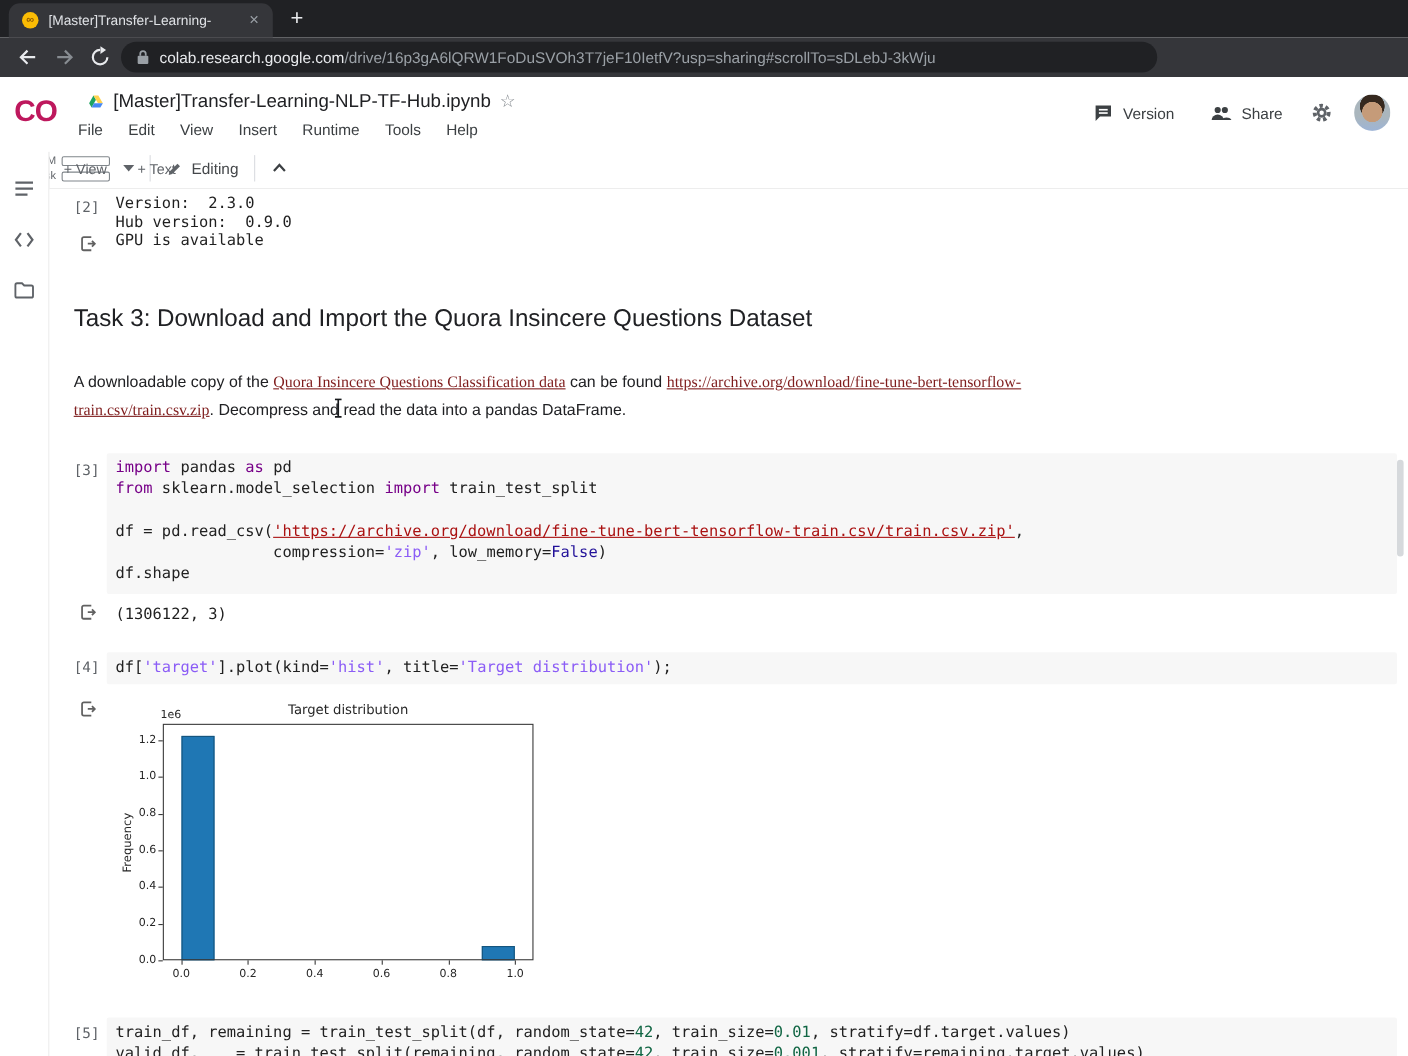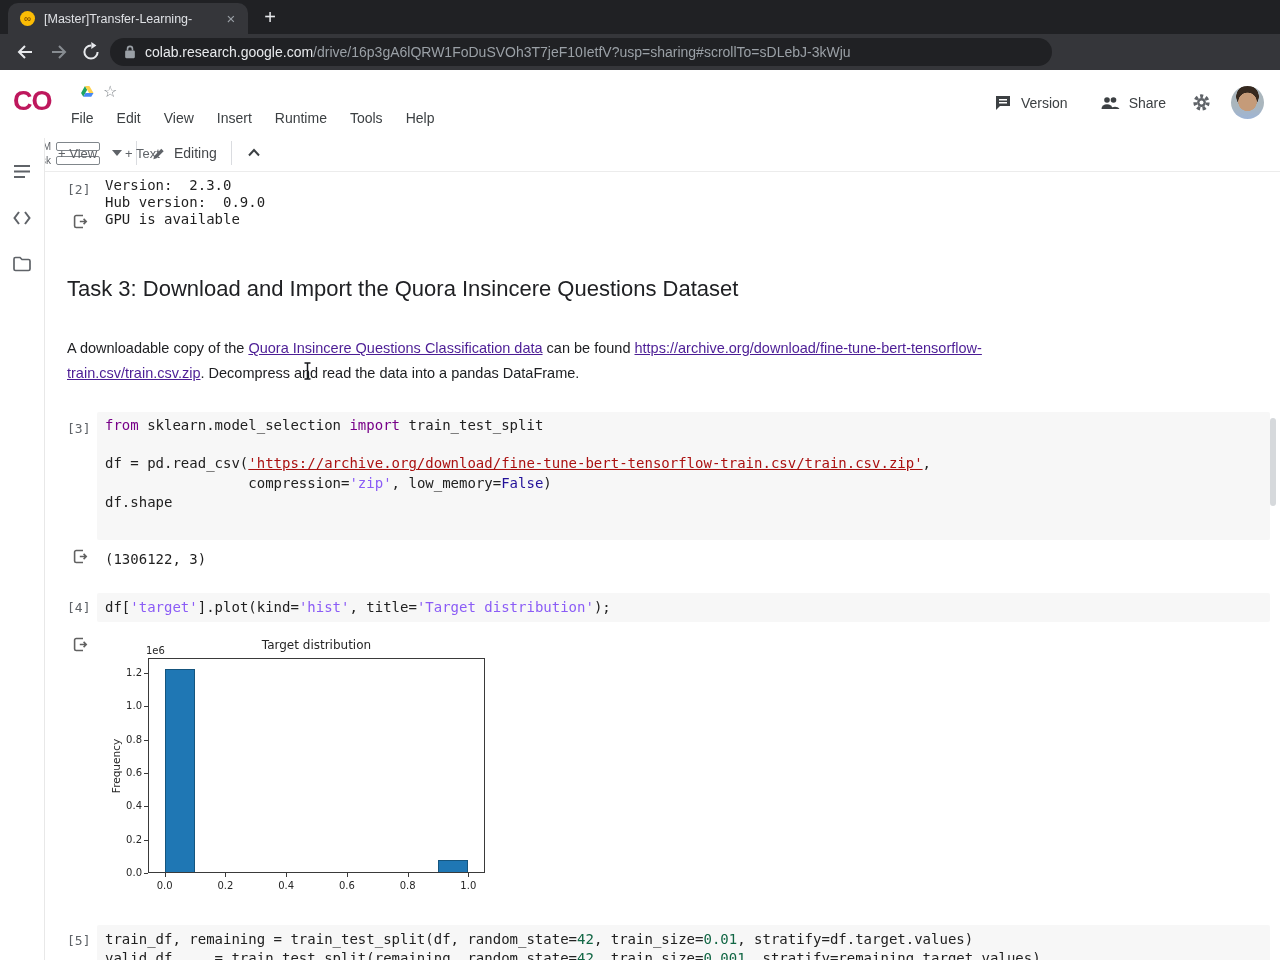--- a/index.html
+++ b/index.html
@@ -77,21 +77,21 @@
   .out-text { font-family:"DejaVu Sans Mono", monospace; font-size:14px; color:#1f1f1f;
               line-height:17.2px; white-space:pre; }
   .code-bg { background:#f7f7f7; border-radius:2px; }
   .code-block { font-family:"DejaVu Sans Mono", monospace; font-size:14px; line-height:19.2px; }
   .code-line { white-space:pre; height:19.2px; }
   .tk-p { color:#212121; } .tk-k { color:#770088; } .tk-s { color:#8b5cf6; }
   .tk-u { color:#aa1111; text-decoration:underline; } .tk-n { color:#116644; }
   .tk-a { color:#221199; }
   #md-heading { font-size:22px; color:#202124; font-weight:400; }
   #md-para { font-size:14.5px; line-height:25px; color:#202124; width:955px; }
-  #md-para .plink { color:#4c1d95; text-decoration:underline; }
+  #md-para .plink { color:#7f1d1d; text-decoration:underline;font-family:Liberation Serif, serif; }
   #scroll-thumb { left:1225px; top:246px; width:6px; height:88px; background:#d6d9dc; border-radius:3px; }
 
   
   #chart { left:65px; top:466px; width:395px; height:260px;
            font-family:"DejaVu Sans", sans-serif; color:#262626; }
   .plot-box { position:absolute; border:1px solid #3a3a3a; background:transparent; }
   .chart-title { position:absolute; text-align:center; font-size:12px; color:#262626; }
   .tickmark { position:absolute; background:#3a3a3a; }
   .ticklabel { position:absolute; font-size:10px; color:#262626;text-align:right; }
   .chart-bar { position:absolute; background:#1f77b4; border:1px solid #15557e; }
@@ -144,20 +144,21 @@
   </div>
 
   <div id="cheader" class="abs">
     <div id="co-logo" class="abs">CO</div>
     <div id="title-row" class="abs">
       <svg width="15" height="15" viewBox="0 0 16 14">
         <polygon points="5.3,1 7.7,5.1 3.5,12.6 1.1,8.5" fill="#1da462"></polygon>
         <polygon points="5.3,1 10,1 14.4,8.5 9.7,8.5" fill="#ffd24d"></polygon>
         <polygon points="3.5,12.6 5.8,8.5 14.4,8.5 12,12.6" fill="#4688f4"></polygon>
       </svg>
+      <div id="nb-title">[Master]Transfer-Learning-NLP-TF-Hub.ipynb</div>
       <div class="star-outline">☆</div>
     </div>
     <div id="menu-row" class="abs">
         <span>File</span>
         <span>Edit</span>
         <span>View</span>
         <span>Insert</span>
         <span>Runtime</span>
         <span>Tools</span>
         <span>Help</span>
@@ -246,20 +247,21 @@
     <div id="md-heading" class="abs" style="left:22px; top:104px">Task 3: Download and Import the Quora Insincere Questions Dataset</div>
     <div id="md-para" class="abs" style="left:22px; top:164px"><span>A downloadable copy of the </span><span class="plink">Quora Insincere Questions Classification data</span><span> can be found </span><span class="plink">https://archive.org/download/fine-tune-bert-tensorflow-train.csv/train.csv.zip</span><span>. Decompress and read the data into a pandas DataFrame.</span></div>
 
     <svg class="abs" style="left:258px; top:190px" width="9" height="18" viewBox="0 0 9 18">
       <path d="M1.5 1 h6 M4.5 1 v16 M1.5 17 h6" stroke="#17191c" stroke-width="1.5" fill="none"></path>
     </svg>
 
     <div class="abs code-bg" style="left:52px; top:240px; width:1173px; height:128px"></div>
     <div class="abs cell-label" style="left:22px; top:249px">[3]</div>
     <div class="abs code-block" style="left:60px; top:244px">
+        <div class="code-line"><span class="tk-k">import</span><span class="tk-p"> pandas </span><span class="tk-k">as</span><span class="tk-p"> pd</span></div>
         <div class="code-line"><span class="tk-k">from</span><span class="tk-p"> sklearn.model_selection </span><span class="tk-k">import</span><span class="tk-p"> train_test_split</span></div>
         <div class="code-line">&nbsp;</div>
         <div class="code-line"><span class="tk-p">df = pd.read_csv(</span><span class="tk-u">'https://archive.org/download/fine-tune-bert-tensorflow-train.csv/train.csv.zip'</span><span class="tk-p">,</span></div>
         <div class="code-line"><span class="tk-p">                 compression=</span><span class="tk-s">'zip'</span><span class="tk-p">, low_memory=</span><span class="tk-a">False</span><span class="tk-p">)</span></div>
         <div class="code-line"><span class="tk-p">df.shape</span></div>
       </div>
 
     <svg class="abs" style="left:28px; top:377px" width="15" height="15" viewBox="0 0 15 15">
       <path d="M10 1.5 H3.2 a1.6 1.6 0 0 0 -1.6 1.6 v8.8 a1.6 1.6 0 0 0 1.6 1.6 H10" fill="none" stroke="#616161" stroke-width="1.6"></path>
       <path d="M6.8 7.5 h6.2 M10.6 4.9 L13.2 7.5 L10.6 10.1" fill="none" stroke="#616161" stroke-width="1.6"></path>

